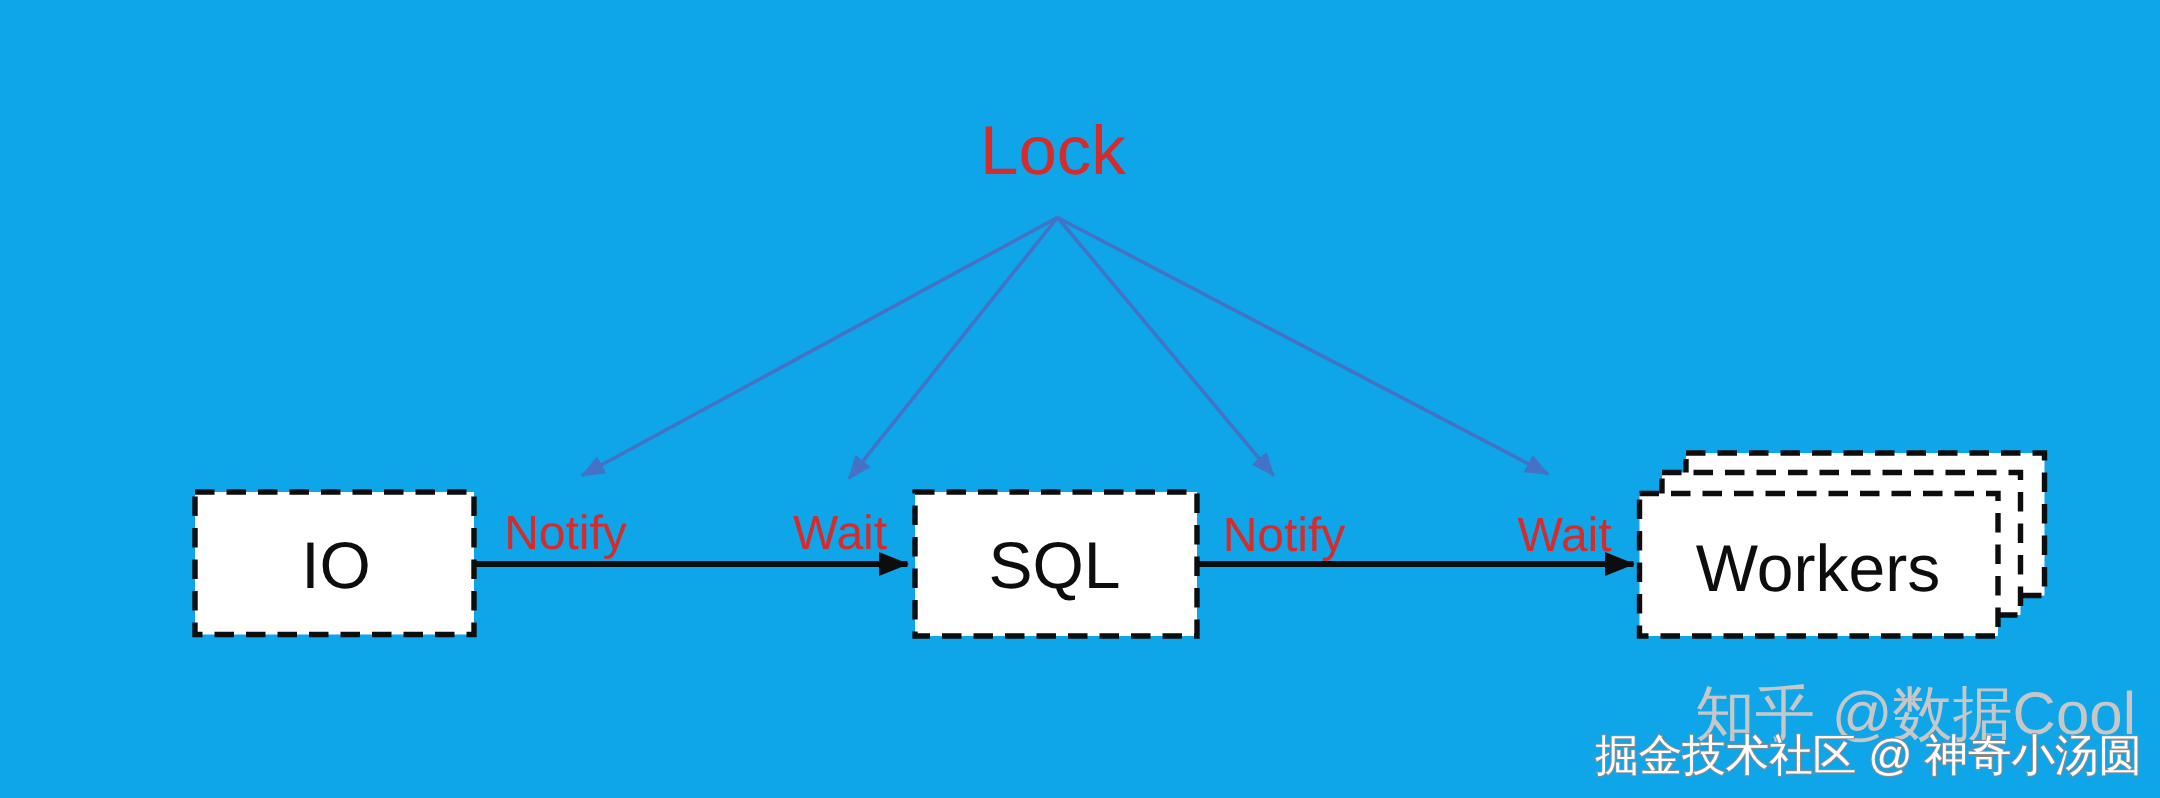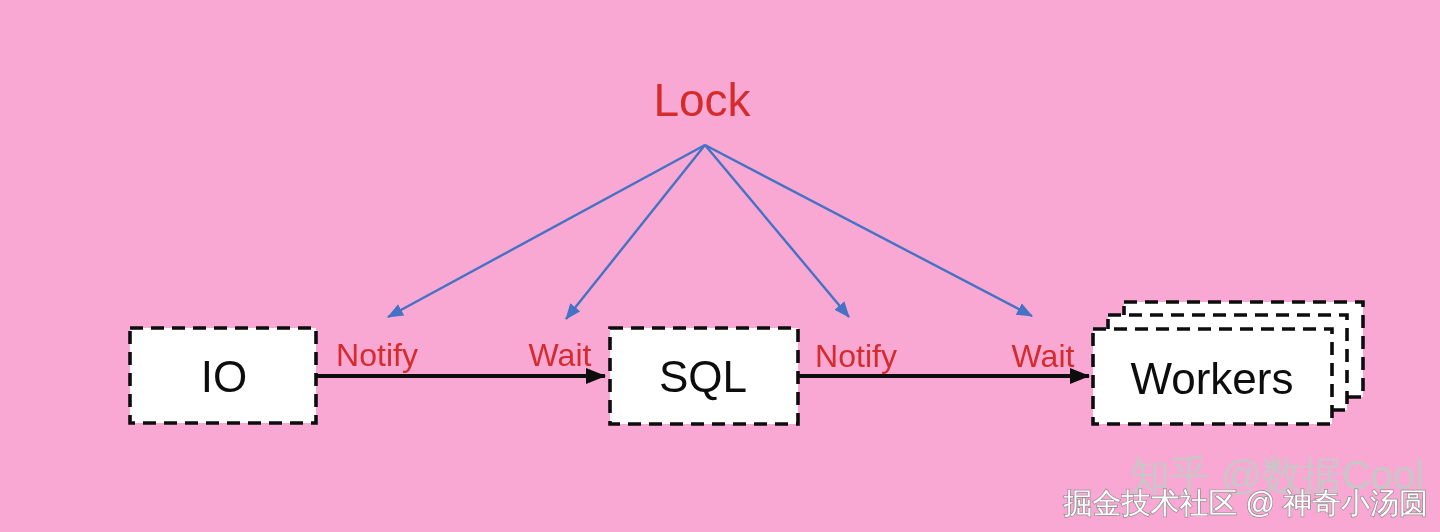--- a/index.html
+++ b/index.html
@@ -8,21 +8,21 @@
     width: 1440px;
     height: 532px;
     background: #ffffff;
     overflow: hidden;
     font-family: "Liberation Sans", "DejaVu Sans", sans-serif;
   }
   .stage {
     position: relative;
     width: 1440px;
     height: 532px;
-    background: #f9a8d4;
+    background: #0ea5e9;
   }
   svg { display: block; }
 
   .lock-title {
     font-size: 46px;
     font-family: "Liberation Sans", "DejaVu Sans", sans-serif;
   }
   .node-label {
     font-size: 44px;
     fill: #0d0d0d;

